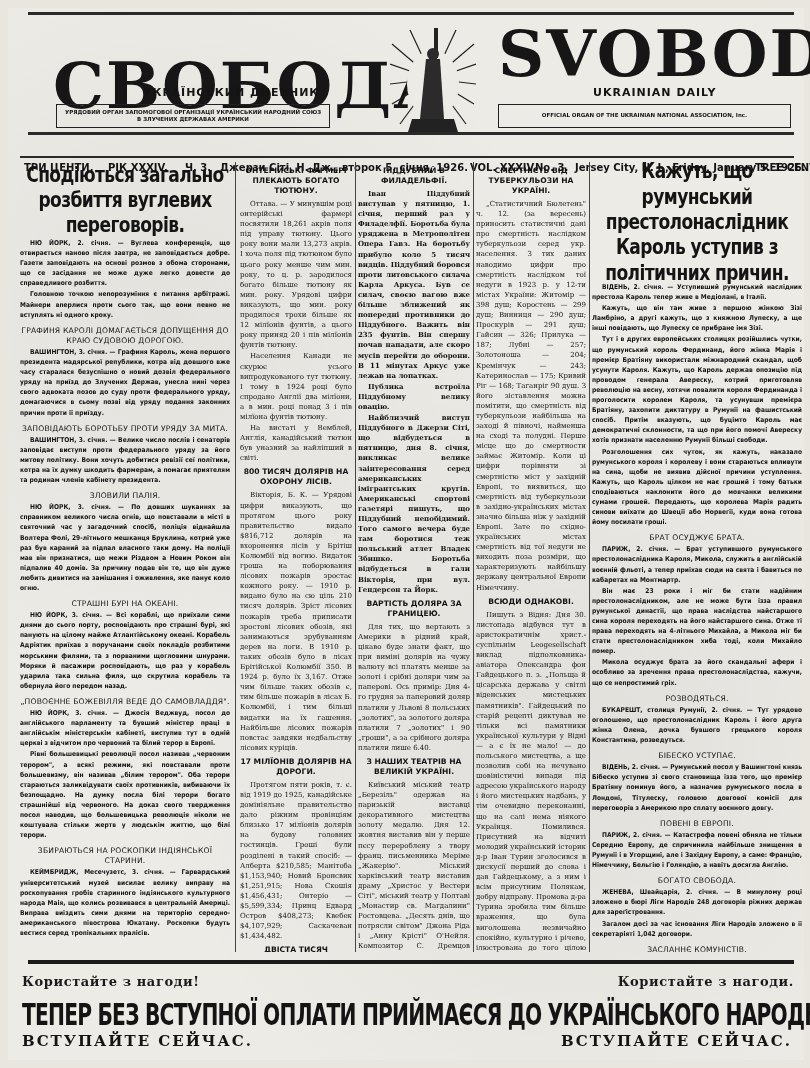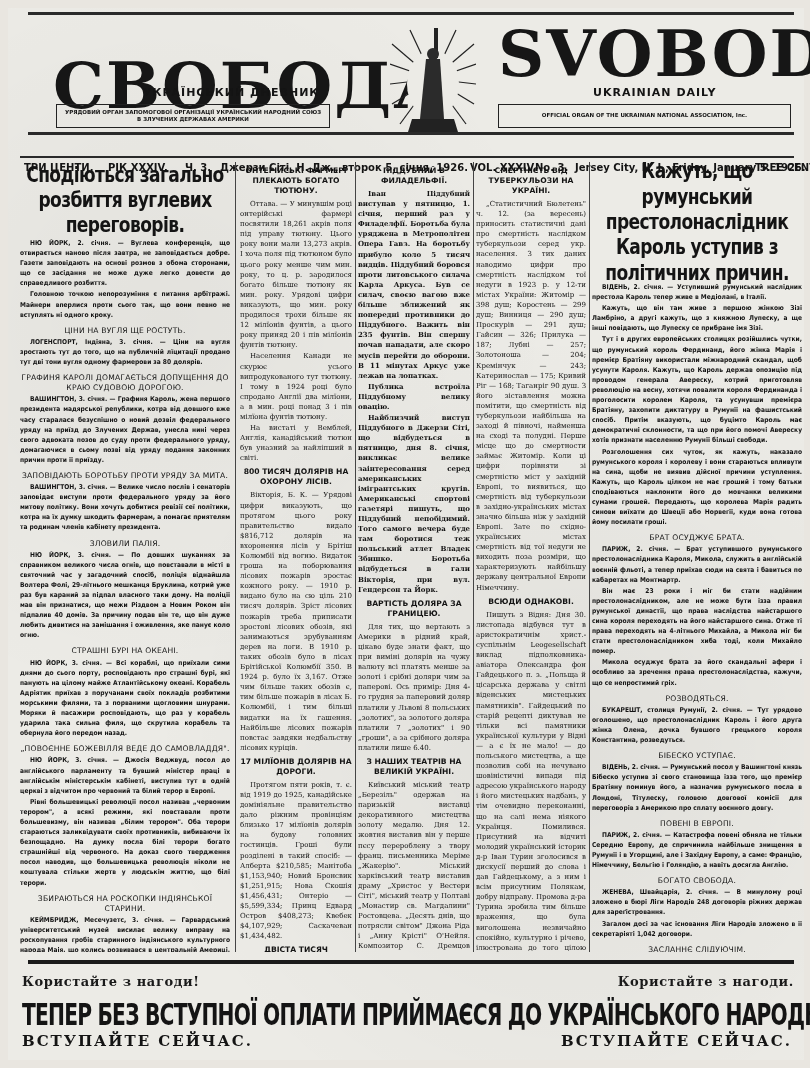--- a/index.html
+++ b/index.html
@@ -147,24 +147,20 @@
   </div>
   <div class="rule-date"></div>
 
   <div class="col col1">
     <div class="big-head">Сподіються загально розбиття вуглевих переговорів.</div>
     <div>
       <p>НЮ ЙОРК, 2. січня. — Вуглева конференція, що отвирається наново після завтра, не заповідається добре. Газети заповідають на основі розмов з обома сторонами, що се засідання не може дуже легко довести до справедливого розбиття.</p>
       <p>Головною точкою непорозуміння є питання арбітражі. Майнери вперлися проти сього так, що вони певно не вступлять ні одного кроку.</p>
     </div>
     <div>
-      <div class="sub-head">ЦІНИ НА ВУГЛЯ ЩЕ РОСТУТЬ.</div>
-      <p>ЛОГЕНСПОРТ, Індіяна, 3. січня. — Ціни на вугля зростають тут до того, що на публичній лїцитації продано тут дві тони вугля одному фармерови за 80 долярів.</p>
-    </div>
-    <div>
       <div class="sub-head">ГРАФИНЯ КАРОЛІ ДОМАГАЄТЬСЯ ДОПУЩЕННЯ ДО КРАЮ СУДОВОЮ ДОРОГОЮ.</div>
       <p>ВАШИНГТОН, 3. січня. — Графиня Кароль, жена першого президента мадярської републики, котра від довшого вже часу старалася безуспішно о новий дозвіл федерального уряду на приїзд до Злучених Держав, унесла нині через свого адвоката позов до суду проти федерального уряду, домагаючися в сьому позві від уряду подання законних причин проти її приїзду.</p>
     </div>
     <div>
       <div class="sub-head">ЗАПОВІДАЮТЬ БОРОТЬБУ ПРОТИ УРЯДУ ЗА МИТА.</div>
       <p>ВАШИНГТОН, 3. січня. — Велике число послів і сенаторів заповідає виступи проти федерального уряду за його митову політику. Вони хочуть добитися ревізії сеї політики, котра на їх думку шкодить фармерам, а помагає приятелям та родинам членів кабінету президента.</p>
     </div>
     <div>
       <div class="sub-head">ЗЛОВИЛИ ПАЛІЯ.</div>
       <p>НЮ ЙОРК, 3. січня. — По довших шуканнях за справником великого числа огнів, що повставали в місті в святочний час у загадочний спосіб, поліція віднайшла Волтера Фолі, 29-літнього мешканця Бруклина, котрий уже раз був караний за підпал власного таки дому. На поліції мав він признатися, що межи Різдвом а Новим Роком він підпалив 40 домів. За причину подав він те, що він дуже любить дивитися на замішання і оживлення, яке панує коло огню.</p>
@@ -265,21 +261,21 @@
     <div>
       <div class="sub-head">ПОВЕНІ В ЕВРОПІ.</div>
       <p>ПАРИЖ, 2. січня. — Катастрофа повені обняла не тільки Середню Европу, де спричинила найбільше знищення в Румунії і в Угорщині, але і Західну Европу, а саме: Францію, Німеччину, Бельгію і Голяндію, а навіть досягла Англію.</p>
     </div>
     <div>
       <div class="sub-head">БОГАТО СВОБОДА.</div>
       <p>ЖЕНЕВА, Швайцарія, 2. січня. — В минулому році зложено в бюрі Ліги Народів 248 договорів ріжних держав для зареґістровання.</p>
       <p>Загалом досі за час існовання Ліги Народів зложено в її секретаріяті 1,042 договори.</p>
     </div>
     <div>
-      <div class="sub-head">ЗАСЛАННЄ СЛІДУЮЧІМ.</div>
+      <div class="sub-head">ЗАСЛАННЄ КОМУНІСТІВ.</div>
 
     </div>
 
   </div>
 
   <div class="rule-bottom"></div>
 
   <div class="banner">
     <div class="banner-slogan left">Користайте з нагоди!</div>
     <div class="banner-slogan right">Користайте з нагоди.</div>

